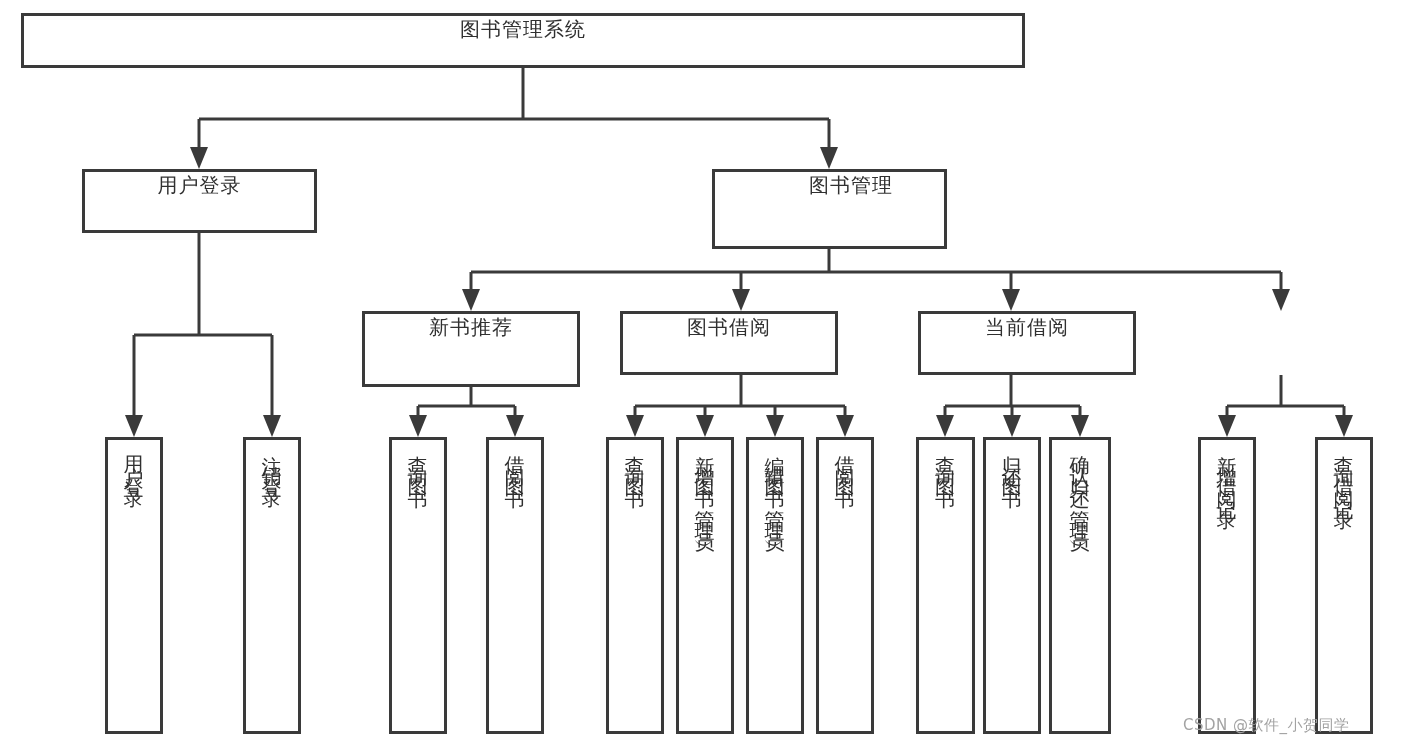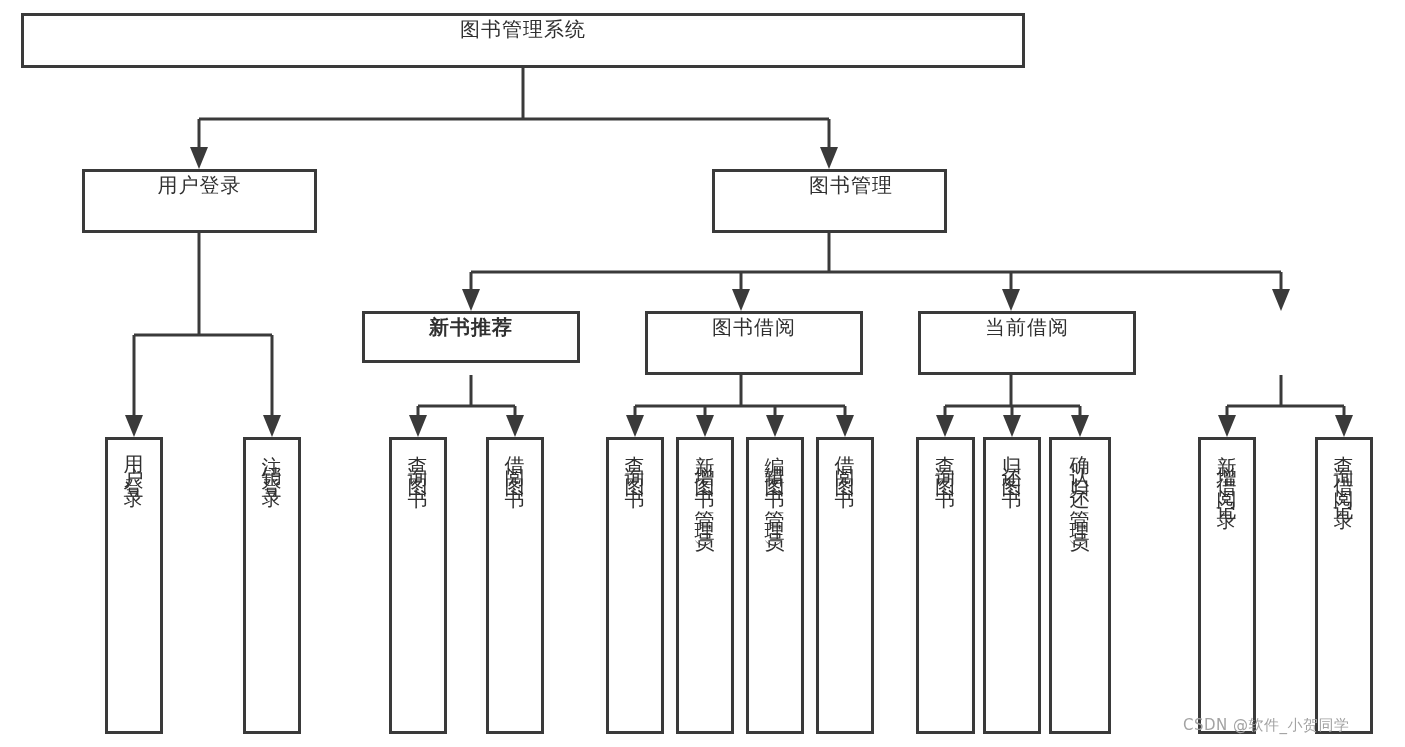--- a/index.html
+++ b/index.html
@@ -149,28 +149,28 @@
     </g>
   </svg>
 
   <div class="box hbox" style="left:21px; top:13px; width:1004px; height:55px;">
     <span>图书管理系统</span>
   </div>
 
   <div class="box hbox" style="left:82px; top:169px; width:235px; height:64px;">
     <span>用户登录</span>
   </div>
-  <div class="box hbox" style="left:712px; top:169px; width:235px; height:64px;padding-left:43px;">
+  <div class="box hbox" style="left:712px; top:169px; width:235px; height:80px;padding-left:43px;">
     <span>图书管理</span>
   </div>
 
-  <div class="box hbox" style="left:362px; top:311px; width:218px; height:52px;font-weight:bold;">
+  <div class="box hbox" style="left:362px; top:311px; width:218px; height:76px;">
     <span>新书推荐</span>
   </div>
-  <div class="box hbox" style="left:645px; top:311px; width:218px; height:64px;">
+  <div class="box hbox" style="left:620px; top:311px; width:218px; height:64px;">
     <span>图书借阅</span>
   </div>
   <div class="box hbox" style="left:902px; top:311px; width:218px; height:64px;margin-left:16px;">
     <span>当前借阅</span>
   </div>
 
   <div class="box vbox" style="left:105px; top:437px; width:58px; height:297px;">
     <span>用户登录</span>
   </div>
   <div class="box vbox" style="left:243px; top:437px; width:58px; height:297px;">

